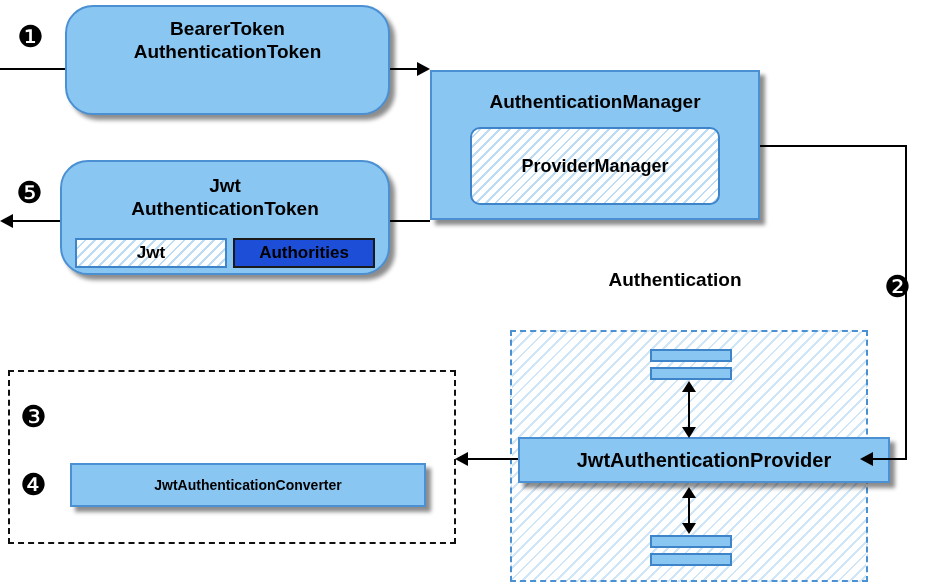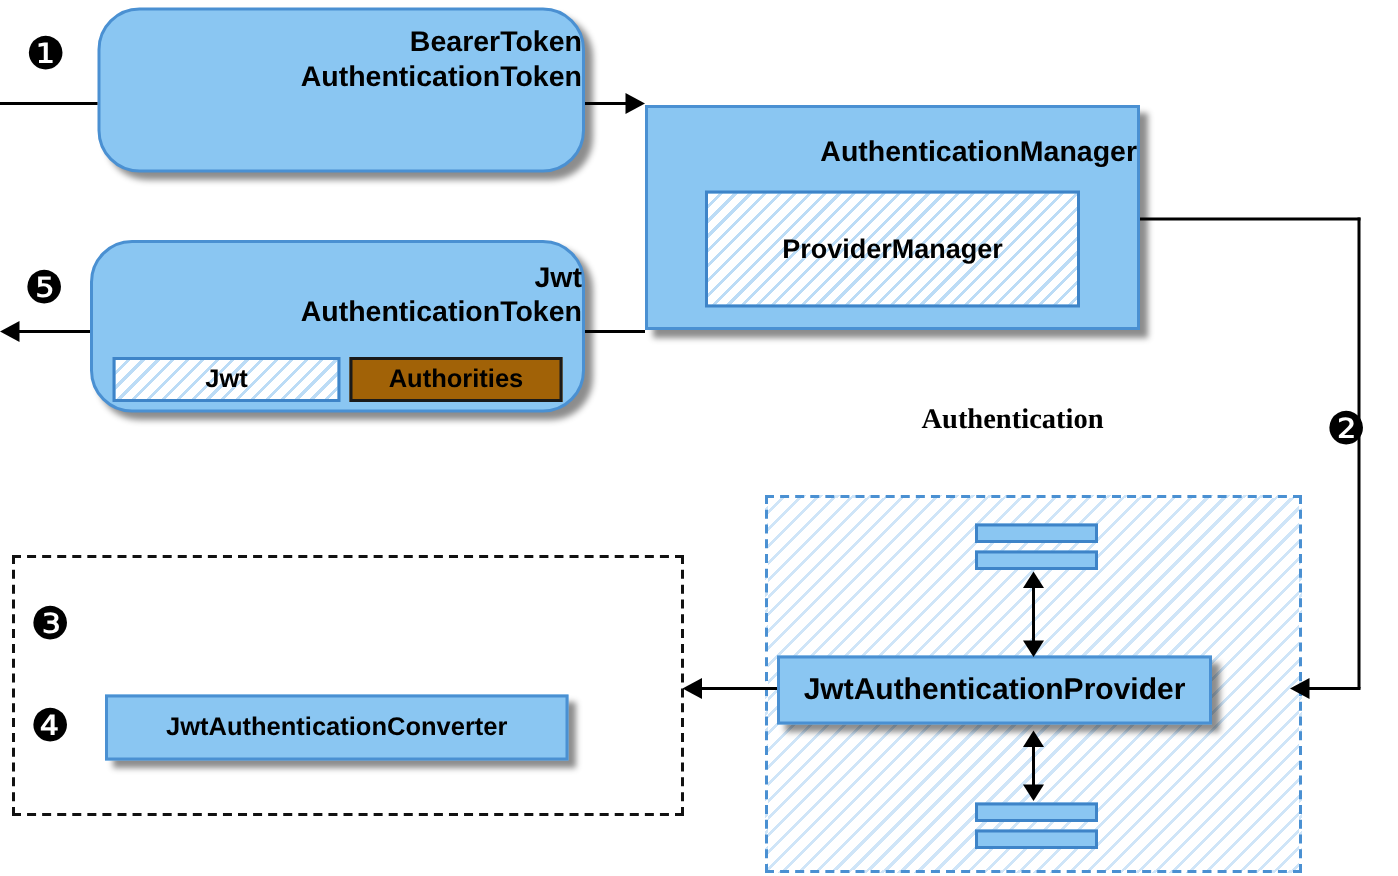--- a/index.html
+++ b/index.html
@@ -12,45 +12,45 @@
     position:absolute;background:#8AC6F2;border:2px solid #4A90D2;
     box-shadow:5px 5px 4px rgba(0,0,0,0.45);box-sizing:border-box;z-index:2;
   }
   .rounded{border-radius:28px;}
   .hatch-box{
     position:absolute;box-sizing:border-box;border:2px solid #3E84C8;
     background:repeating-linear-gradient(135deg,#ffffff 0 5px,#BCDCF6 5px 7px);
     display:flex;align-items:center;justify-content:center;z-index:3;
   }
   .white-box{
-    position:absolute;box-sizing:border-box;border:2px solid #1a1a1a;background:#a16207;
+    position:absolute;box-sizing:border-box;border:2px solid #1a1a1a;background:#1d4ed8;
     display:flex;align-items:center;justify-content:center;z-index:3;
   }
-  .box-title{position:absolute;left:0;right:0;text-align:right;font-size:19px;line-height:23px;}
+  .box-title{position:absolute;left:0;right:0;text-align:center;font-size:19px;line-height:23px;}
   .center-txt{display:flex;align-items:center;justify-content:center;}
   
   .providers-area{
     position:absolute;box-sizing:border-box;border:2px dashed #4A90D2;
     background:repeating-linear-gradient(135deg,#ffffff 0 6px,#CFE5F8 6px 8px);z-index:1;
   }
   .converters-area{
     position:absolute;box-sizing:border-box;border:2px dashed #111111;background:#ffffff;z-index:1;
   }
   
   .hline{position:absolute;height:2px;background:#000;z-index:4;}
   .vline{position:absolute;width:2px;background:#000;z-index:4;}
   .ah{position:absolute;width:0;height:0;z-index:5;}
   .ah-right{border-top:7px solid transparent;border-bottom:7px solid transparent;border-left:13px solid #000;}
   .ah-left{border-top:7px solid transparent;border-bottom:7px solid transparent;border-right:13px solid #000;}
   .ah-up{border-left:7px solid transparent;border-right:7px solid transparent;border-bottom:11px solid #000;}
   .ah-down{border-left:7px solid transparent;border-right:7px solid transparent;border-top:11px solid #000;}
   
   .badge{position:absolute;font-size:30px;line-height:30px;color:#000;z-index:6;font-weight:normal;}
   .bar{position:absolute;width:82px;height:13px;background:#8AC6F2;border:2px solid #3E84C8;box-sizing:border-box;z-index:2;}
-  .heading{position:absolute;text-align:center;font-size:19px;line-height:24px;z-index:2;font-family:Liberation Serif, serif;}
+  .heading{position:absolute;text-align:center;font-size:19px;line-height:24px;z-index:2;}
 </style>
 </head>
 <body>
 
 <div id="stage">
 
   <span class="badge" style="left:17px;top:22px;">❶</span>
   <span class="badge" style="left:884px;top:272px;">❷</span>
   <span class="badge" style="left:20px;top:402px;">❸</span>
   <span class="badge" style="left:20px;top:470px;">❹</span>
@@ -64,21 +64,21 @@
       <div>AuthenticationToken</div>
     </div>
   </div>
 
   <div class="hline" style="left:390px;top:68px;width:28px;"></div>
   <div class="ah ah-right" style="left:417px;top:62px;"></div>
 
   <div class="blue-box" style="left:430px;top:70px;width:330px;height:150px;">
     <div class="box-title" style="top:18px;font-size:19px;">AuthenticationManager</div>
   </div>
-  <div class="hatch-box" style="left:470px;top:127px;width:250px;height:78px;font-size:18px;">
+  <div class="hatch-box" style="left:470px;top:127px;width:250px;height:78px;font-size:18px;border-radius:10px;">
     <span>ProviderManager</span>
   </div>
 
   <div class="hline" style="left:760px;top:145px;width:147px;"></div>
   <div class="vline" style="left:905px;top:145px;height:314px;"></div>
   <div class="hline" style="left:872px;top:458px;width:35px;"></div>
   <div class="ah ah-left" style="left:860px;top:452px;"></div>
 
   <div class="hline" style="left:390px;top:220px;width:40px;"></div>
   <div class="hline" style="left:10px;top:220px;width:50px;"></div>
@@ -103,34 +103,34 @@
 
   <div class="providers-area" style="left:510px;top:330px;width:358px;height:252px;"></div>
 
   <div class="bar" style="left:650px;top:349px;"></div>
   <div class="bar" style="left:650px;top:367px;"></div>
 
   <div class="vline" style="left:688px;top:388px;height:42px;"></div>
   <div class="ah ah-up" style="left:682px;top:381px;"></div>
   <div class="ah ah-down" style="left:682px;top:427px;"></div>
 
-  <div class="blue-box center-txt" style="left:518px;top:437px;width:290px;height:46px;font-size:20px;z-index:3;">
+  <div class="blue-box center-txt" style="left:518px;top:437px;width:372px;height:46px;font-size:20px;z-index:3;">
     <span>JwtAuthenticationProvider</span>
   </div>
 
   <div class="vline" style="left:688px;top:494px;height:32px;"></div>
   <div class="ah ah-up" style="left:682px;top:487px;"></div>
   <div class="ah ah-down" style="left:682px;top:523px;"></div>
 
   <div class="bar" style="left:650px;top:535px;"></div>
   <div class="bar" style="left:650px;top:553px;"></div>
 
   <div class="hline" style="left:466px;top:458px;width:52px;"></div>
   <div class="ah ah-left" style="left:455px;top:452px;"></div>
 
   <div class="converters-area" style="left:8px;top:370px;width:448px;height:174px;"></div>
 
 
-  <div class="blue-box center-txt" style="left:70px;top:463px;width:309px;height:44px;font-size:17px;">
+  <div class="blue-box center-txt" style="left:70px;top:463px;width:356px;height:44px;font-size:14px;">
     <span>JwtAuthenticationConverter</span>
   </div>
 
 </div>
 
 </body></html>

